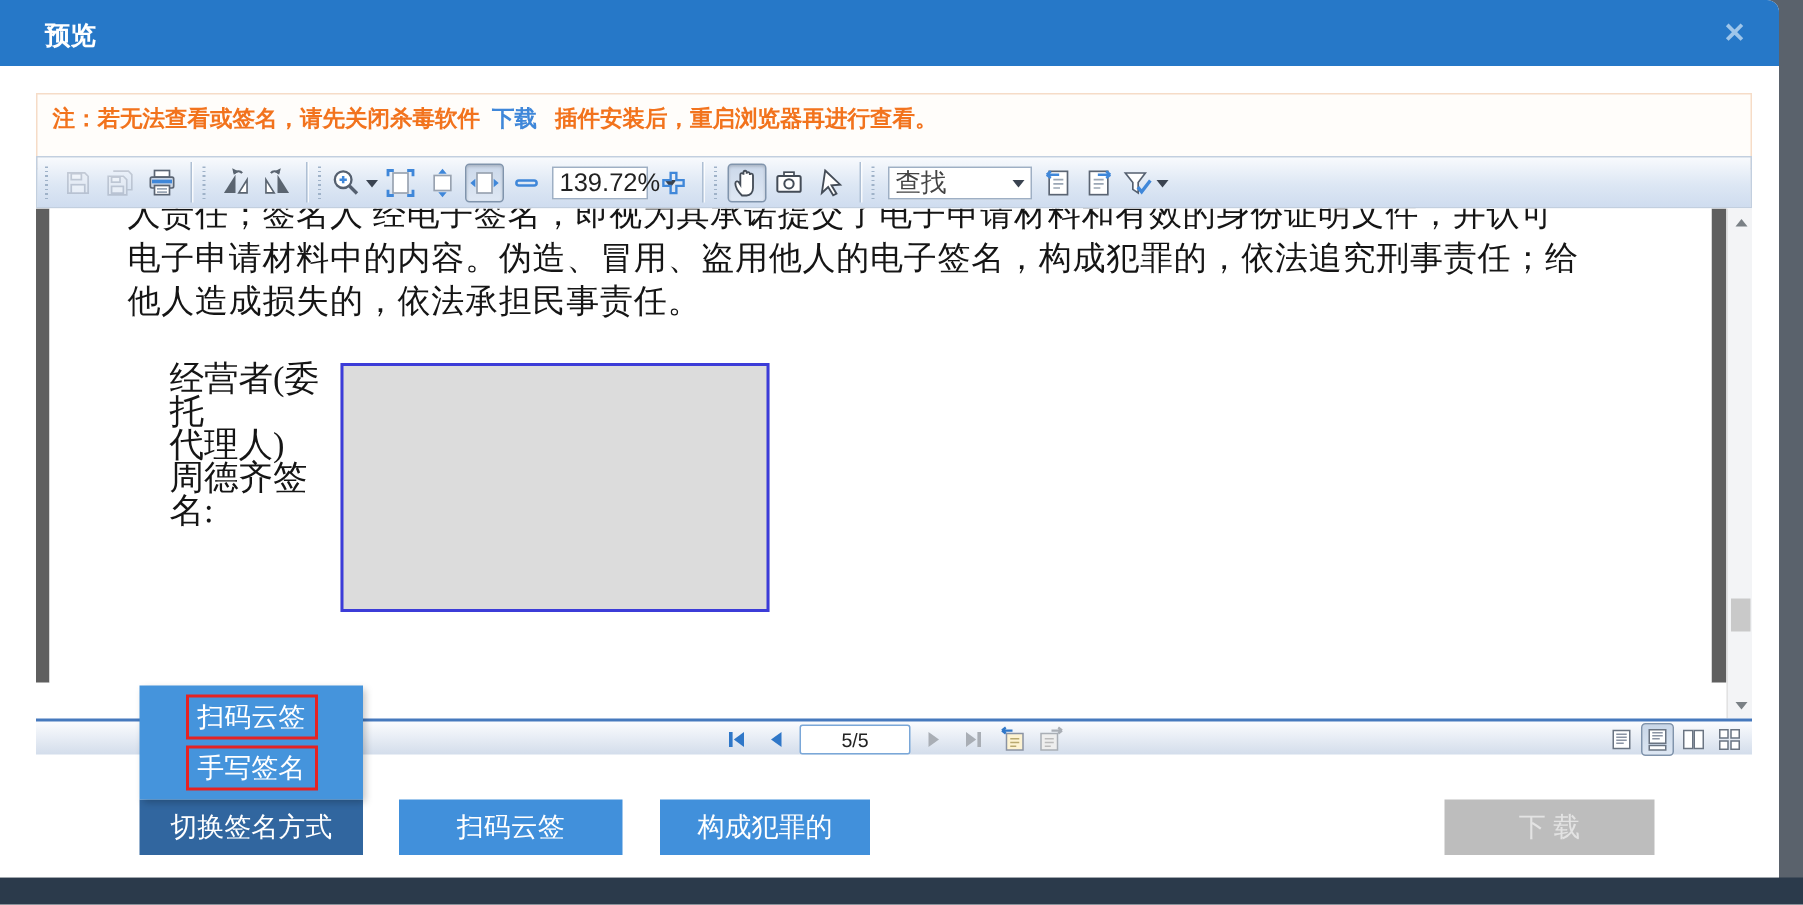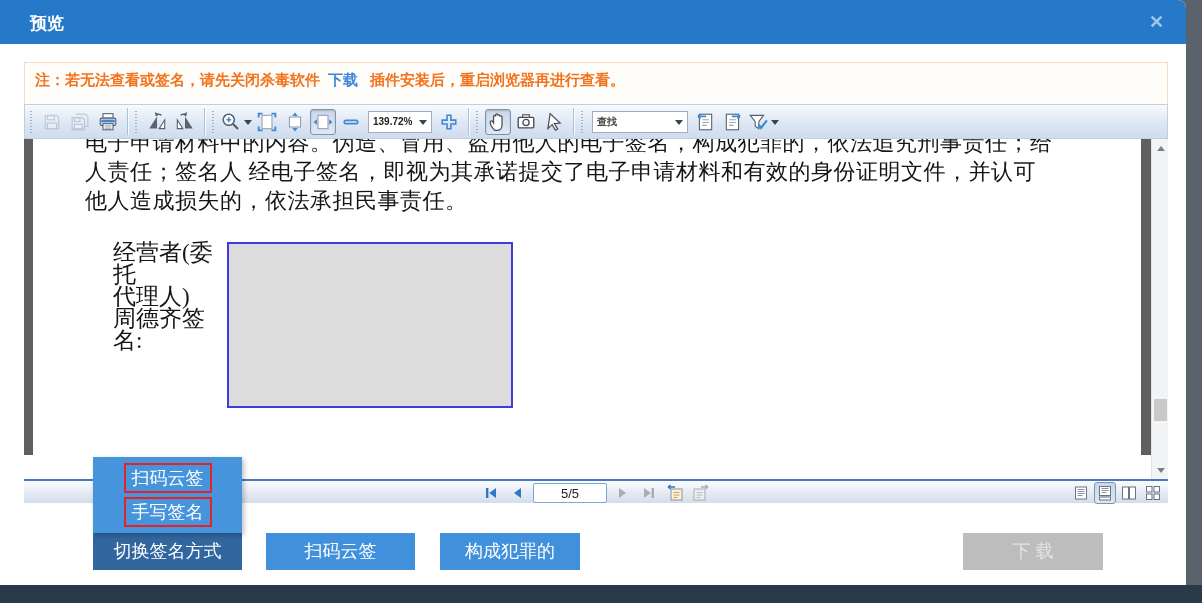--- a/index.html
+++ b/index.html
@@ -27,21 +27,21 @@
              border:1px solid #c2cfdf; display:flex; align-items:center; padding:0 3px; }
   .grip { width:4px; height:22px; margin:0 4px 0 2px;
           background:repeating-linear-gradient(to bottom,#9fb2c8 0 1px,transparent 1px 3px); background-size:2px 100%; background-repeat:repeat-y; }
   .sep { width:1px; height:27px; background:#aebfd4; margin:0 5px; box-shadow:1px 0 0 rgba(255,255,255,.8); }
   .tbtn { min-width:26px; height:26px; display:flex; align-items:center; justify-content:center; border-radius:3px; margin:0 1px; cursor:pointer; }
   .tbtn.pressed { border:1px solid #8094ac; background:linear-gradient(#cbd8ea,#dfe8f4); box-shadow:inset 0 1px 2px rgba(0,0,0,.18); }
   .tbtn.disabled { cursor:default; }
   .tbtn.disabled svg { opacity:.4; }
   .caret { width:0; height:0; border:4px solid transparent; border-top:5px solid #3a4350; margin-left:3px; margin-top:5px; }
   .combo { background:#fff; border:1px solid #9eafc4; height:22px; display:flex; align-items:center;
-           font-size:10px; color:#222; padding:0 4px; margin:0 3px; cursor:pointer;font-weight:bold; }
+           font-size:17px; color:#222; padding:0 4px; margin:0 3px; cursor:pointer; }
   .combo .cval { flex:1; }
   .combo .caret { margin-top:5px; }
 
   
   .viewer { position:absolute; left:24px; top:139px; width:1144px; height:340px; background:#fff; overflow:hidden; }
   .strip-l { position:absolute; left:0; top:0; width:9px; height:316px; background:#5f5f5f; }
   .strip-r { position:absolute; left:1117px; top:0; width:10px; height:316px; background:#5f5f5f; }
   .page { position:absolute; left:9px; top:0; width:1108px; height:316px; background:#fff; overflow:hidden; }
 
   .doc-text { font-family:"Liberation Serif","DejaVu Serif",serif; font-size:22px; line-height:29px;
@@ -235,22 +235,22 @@
         </svg>
       <span class="caret"></span>
     </span>
   </div>
 
   <div class="viewer">
     <div class="strip-l"></div>
     <div class="strip-r"></div>
     <div class="page">
       <div class="doc-text">
+        <div>人责任；签名人 经电子签名，即视为其承诺提交了电子申请材料和有效的身份证明文件，并认可</div>
         <div>电子申请材料中的内容。伪造、冒用、盗用他人的电子签名，构成犯罪的，依法追究刑事责任；给</div>
-        <div>人责任；签名人 经电子签名，即视为其承诺提交了电子申请材料和有效的身份证明文件，并认可</div>
         <div>他人造成损失的，依法承担民事责任。</div>
       </div>
       <div class="sig-row">
         <div class="sig-label">
           <div>经营者(委托</div>
           <div>代理人)</div>
           <div>周德齐签名:</div>
         </div>
         <div class="sig-box"></div>
       </div>

